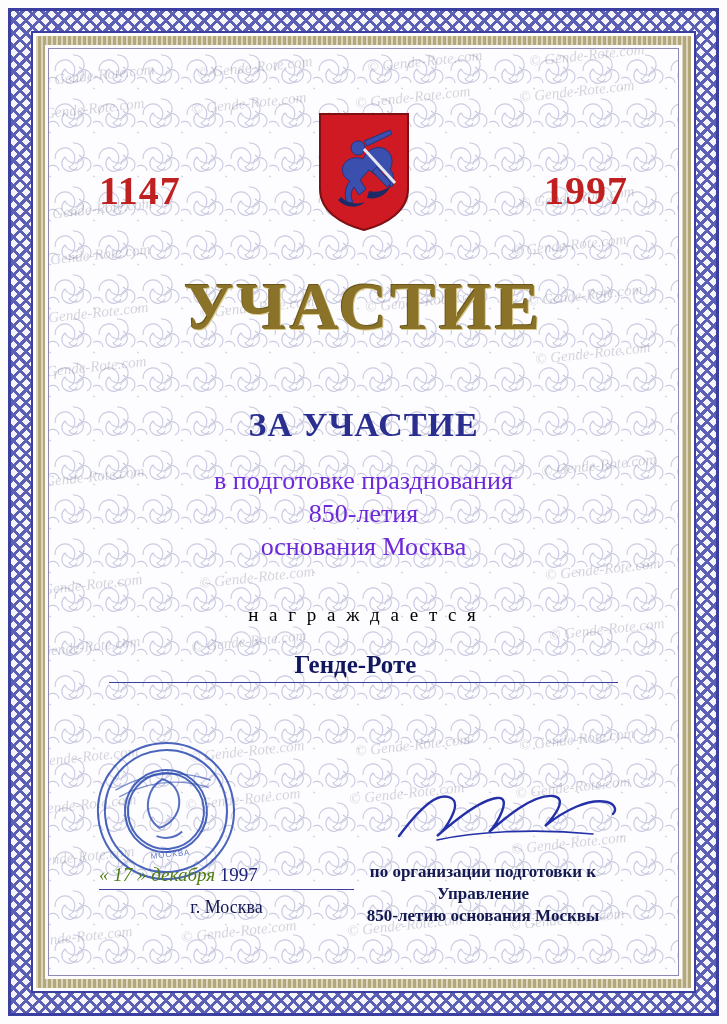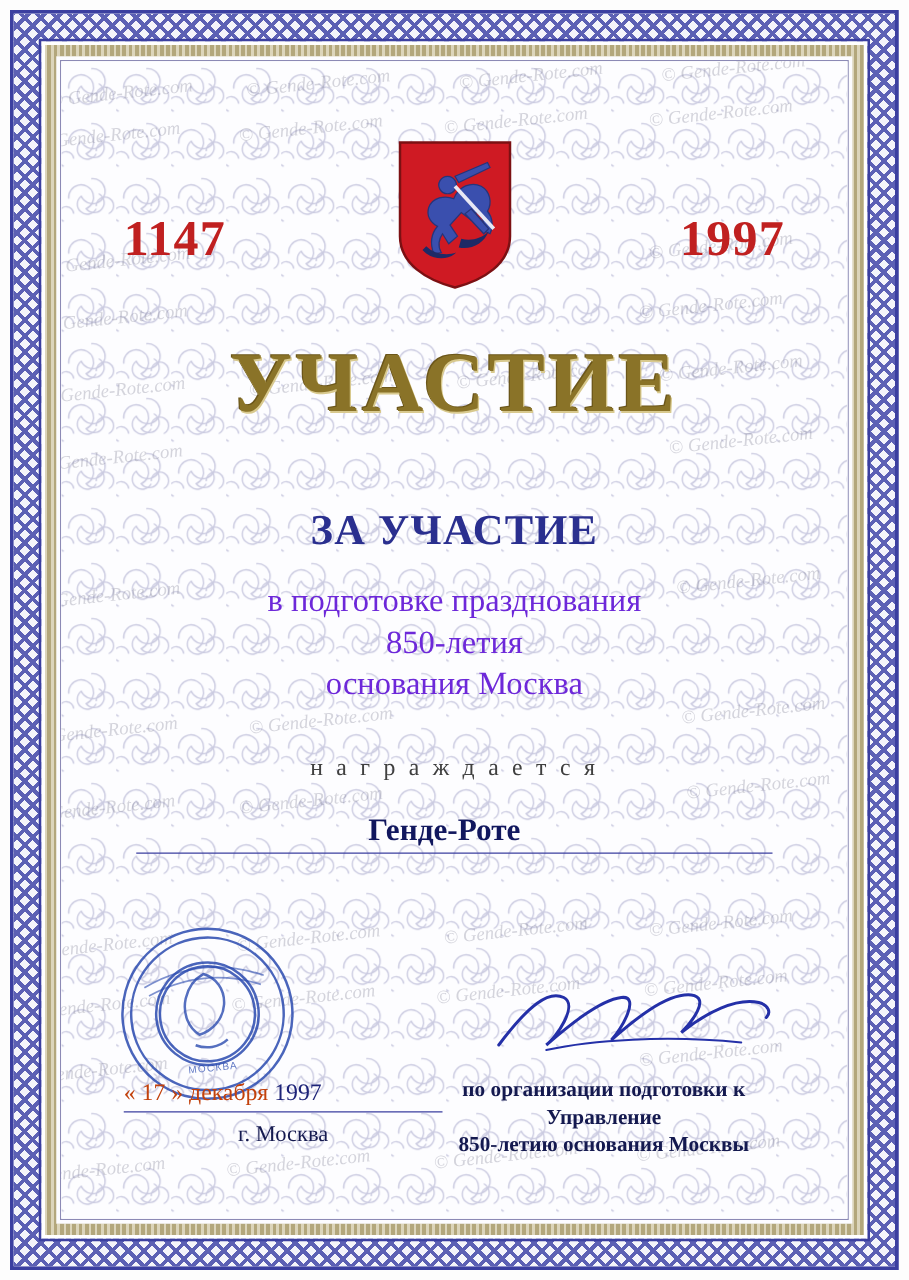--- a/index.html
+++ b/index.html
@@ -165,21 +165,21 @@
     left: 0; right: 0;
     color: #6d28d9;
     font-size: 26px;
     line-height: 33px;
   }
 
   .awarded-label {
     position: absolute;
     top: 555px;
     left: 0; right: 0;
-    color: #404040;
+    color: #000000;
     font-size: 19px;
     letter-spacing: 3px;
   }
 
   .name-lines {
     position: absolute;
     top: 590px;
     left: 60px; right: 60px;
   }
   .name-row {
@@ -220,21 +220,22 @@
     position: absolute;
     left: 50px;
     top: 815px;
     width: 260px;
     text-align: left;
     color: #1d2378;
     font-size: 19px;
   }
   .date-line .handwritten {
     font-family: "Liberation Serif", serif;
-    color: #c2410c;
+    font-style: italic;
+    color: #4d7c0f;
   }
   .date-underline {
     position: absolute;
     left: 50px;
     top: 840px;
     width: 255px;
     border-bottom: 1px solid #3b3fa0;
   }
   .city {
     position: absolute;

